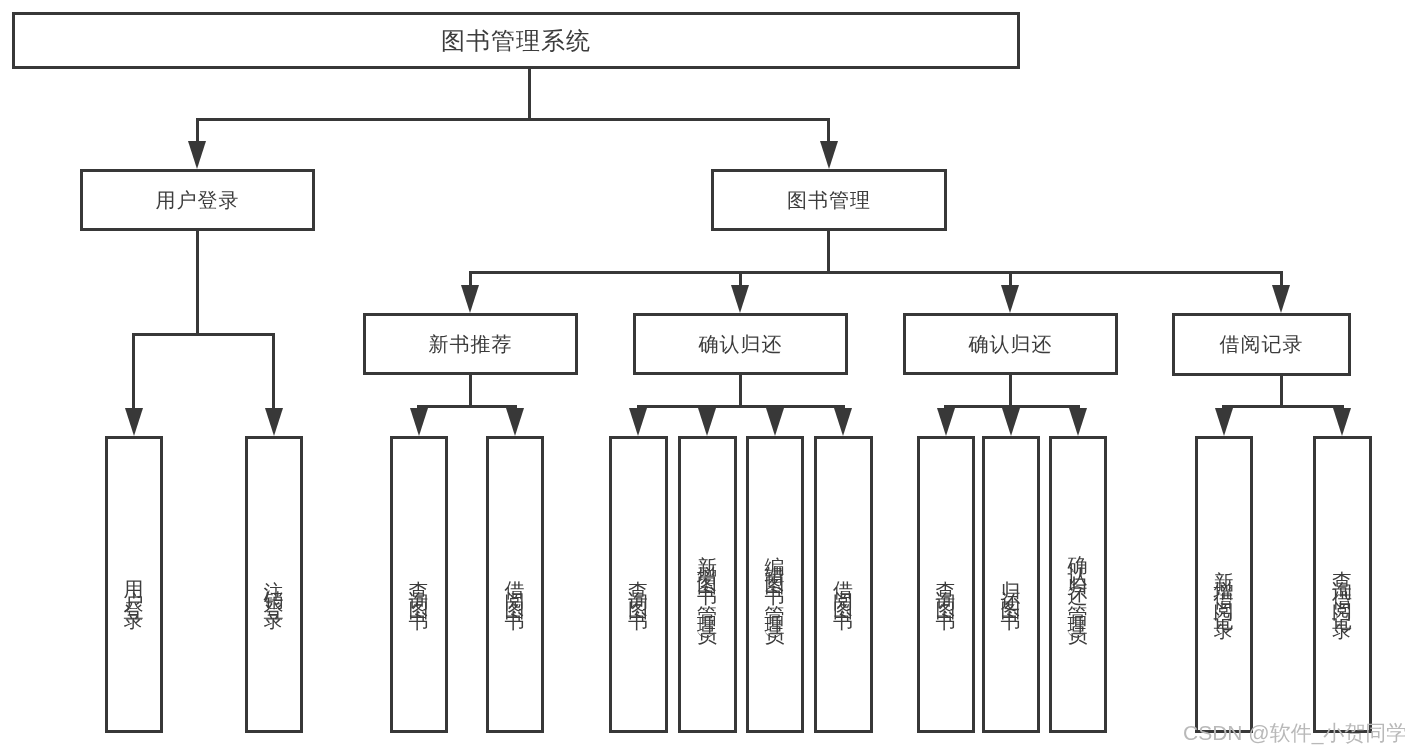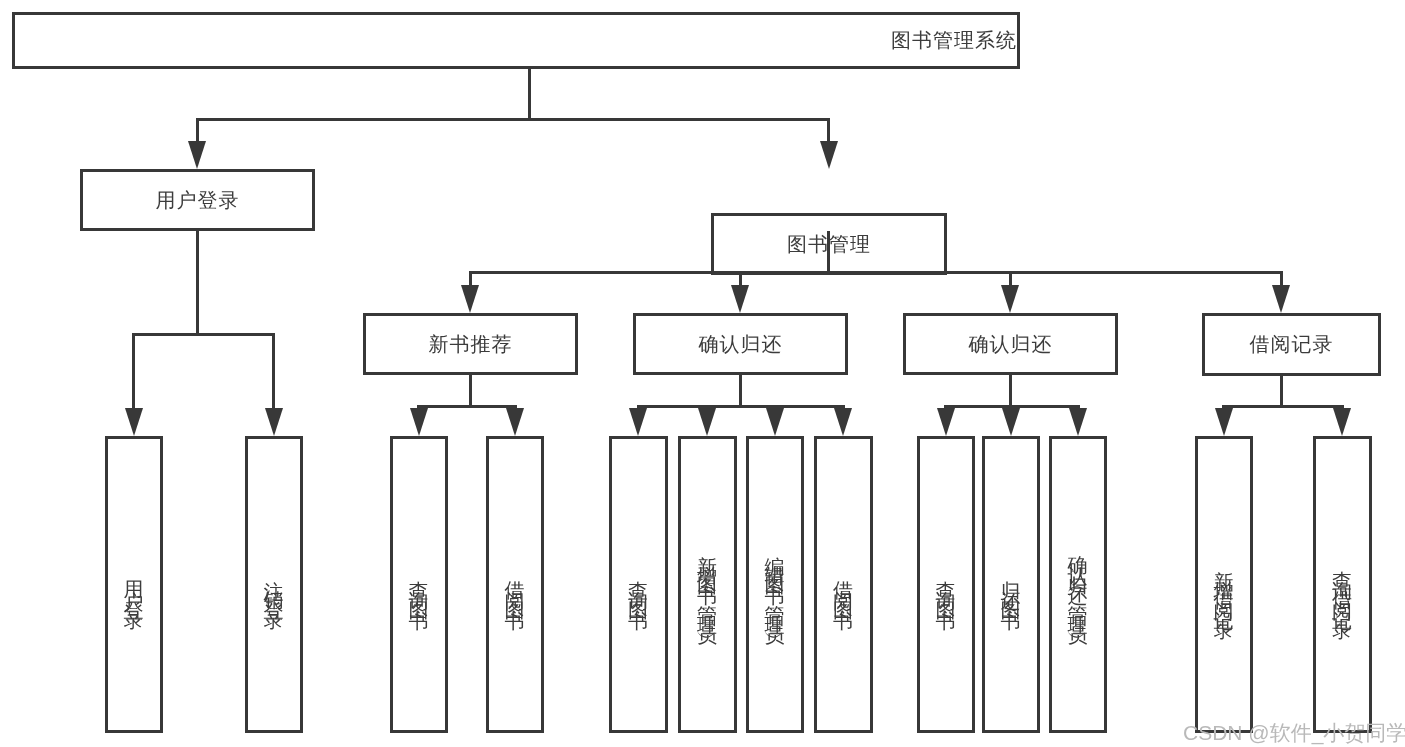--- a/index.html
+++ b/index.html
@@ -20,21 +20,21 @@
   .box{
     position:absolute;
     border:3px solid var(--line);
     background:var(--bg);
     display:flex;align-items:center;justify-content:center;
     color:var(--text);
     font-size:20px;
     letter-spacing:1px;
     text-align:center;
   }
-  .box.root{font-size:20px;justify-content:flex-end;}
+  .box.root{font-size:24px;}
   .vbox{
     position:absolute;
     border:3px solid var(--line);
     background:var(--bg);
     display:flex;align-items:center;justify-content:center;
     color:var(--text);
   }
   .vbox .vtext{
     writing-mode:vertical-rl;
     text-orientation:mixed;
@@ -72,21 +72,21 @@
   <div class="vline" style="left:528px;top:69px;height:52px;"></div>
   <div class="hline" style="left:196px;top:118px;width:634px;"></div>
   <div class="vline" style="left:196px;top:118px;height:27px;"></div>
   <div class="vline" style="left:827px;top:118px;height:27px;"></div>
   <div class="arrow" style="left:188px;top:141px;"></div>
   <div class="arrow" style="left:820px;top:141px;"></div>
 
   <div class="box" style="left:80px;top:169px;width:235px;height:62px;">
     <span>用户登录</span>
   </div>
-  <div class="box" style="left:711px;top:169px;width:236px;height:62px;margin-top:44px;">
+  <div class="box" style="left:711px;top:169px;width:236px;height:62px;">
     <span>图书管理</span>
   </div>
 
   <div class="vline" style="left:196px;top:231px;height:104px;"></div>
   <div class="hline" style="left:133px;top:333px;width:142px;"></div>
   <div class="vline" style="left:132px;top:333px;height:77px;"></div>
   <div class="vline" style="left:272px;top:333px;height:77px;"></div>
   <div class="arrow" style="left:125px;top:408px;"></div>
   <div class="arrow" style="left:265px;top:408px;"></div>
 
@@ -103,21 +103,21 @@
 
   <div class="box" style="left:363px;top:313px;width:215px;height:62px;">
     <span>新书推荐</span>
   </div>
   <div class="box" style="left:633px;top:313px;width:215px;height:62px;">
     <span>确认归还</span>
   </div>
   <div class="box" style="left:903px;top:313px;width:215px;height:62px;">
     <span>确认归还</span>
   </div>
-  <div class="box" style="left:1172px;top:313px;width:179px;height:63px;margin-left:30px;">
+  <div class="box" style="left:1172px;top:313px;width:179px;height:63px;">
     <span>借阅记录</span>
   </div>
 
   <div class="vline" style="left:469px;top:375px;height:32px;"></div>
   <div class="vline" style="left:739px;top:375px;height:32px;"></div>
   <div class="vline" style="left:1009px;top:375px;height:32px;"></div>
   <div class="vline" style="left:1280px;top:375px;height:32px;"></div>
 
   <div class="hline" style="left:417px;top:405px;width:100px;"></div>
   <div class="hline" style="left:637px;top:405px;width:208px;"></div>

